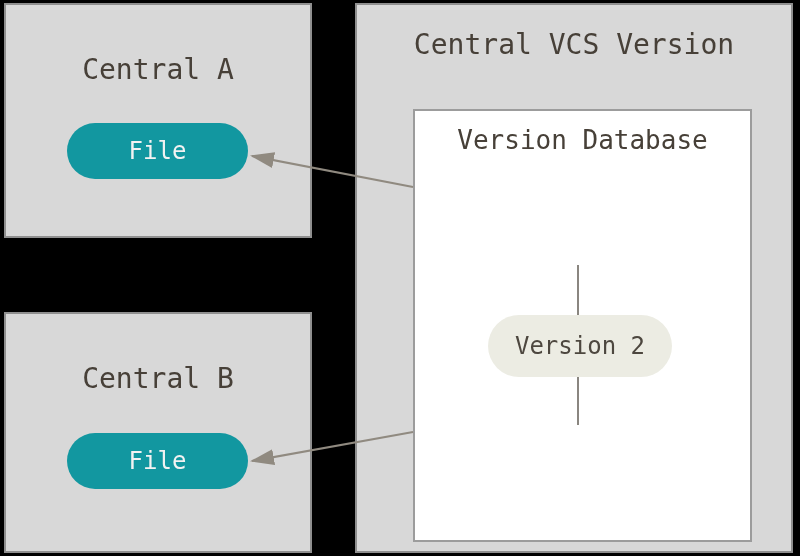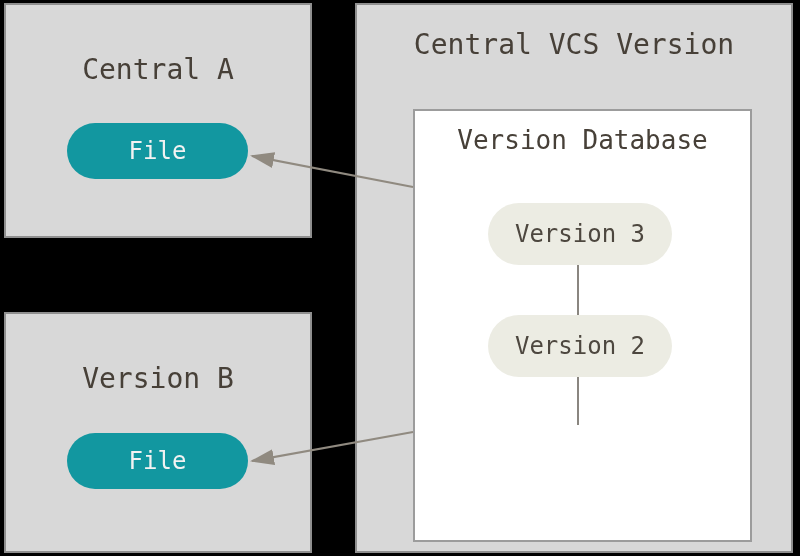--- a/index.html
+++ b/index.html
@@ -111,33 +111,32 @@
 <div class="canvas" style="--background: #000000; --box-fill: #d8d8d8; --box-border: #8f8f8f; --db-fill: #ffffff; --db-border: #9c9c9c; --accent-teal: #1297a0; --pill-text-light: #f2f2f2; --version-pill-fill: #ecece3; --version-text: #4d473f; --title-text: #474038; --line-color: #8a8680; --arrow-color: #908a80;">
 
   <div class="box computer-a">
     <div class="box-title">Central A</div>
     <div class="pill">
       <span>File</span>
     </div>
   </div>
 
   <div class="box computer-b">
-    <div class="box-title">Version B</div>
+    <div class="box-title">Central B</div>
     <div class="pill">
       <span>File</span>
     </div>
   </div>
 
   <div class="box server">
     <div class="box-title">Central VCS Version</div>
 
     <div class="db">
       <div class="db-title">Version Database</div>
 
-      <div class="vpill v3">Version 3</div>
       <div class="connector c1"></div>
       <div class="vpill v2">Version 2</div>
       <div class="connector c2"></div>
     </div>
   </div>
 
   <svg class="arrows" width="800" height="556" viewBox="0 0 800 556">
     <defs>
       <marker id="arrowhead" markerUnits="userSpaceOnUse" markerWidth="24" markerHeight="16" refX="22" refY="8" orient="auto">
         <path d="M0,0 L24,8 L0,16 Z" fill="#908a80"></path>

